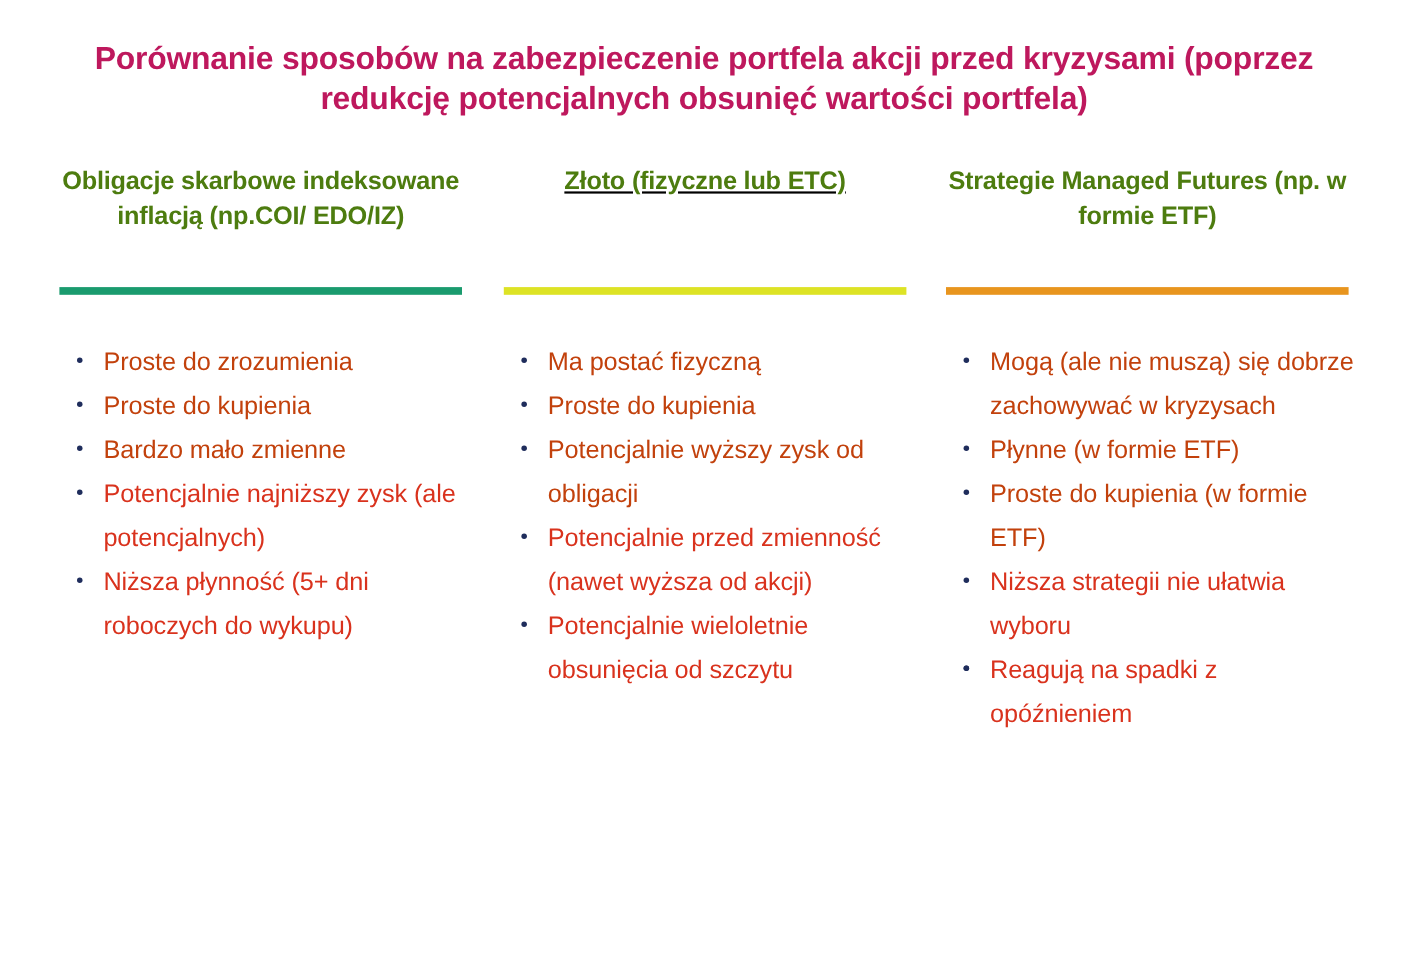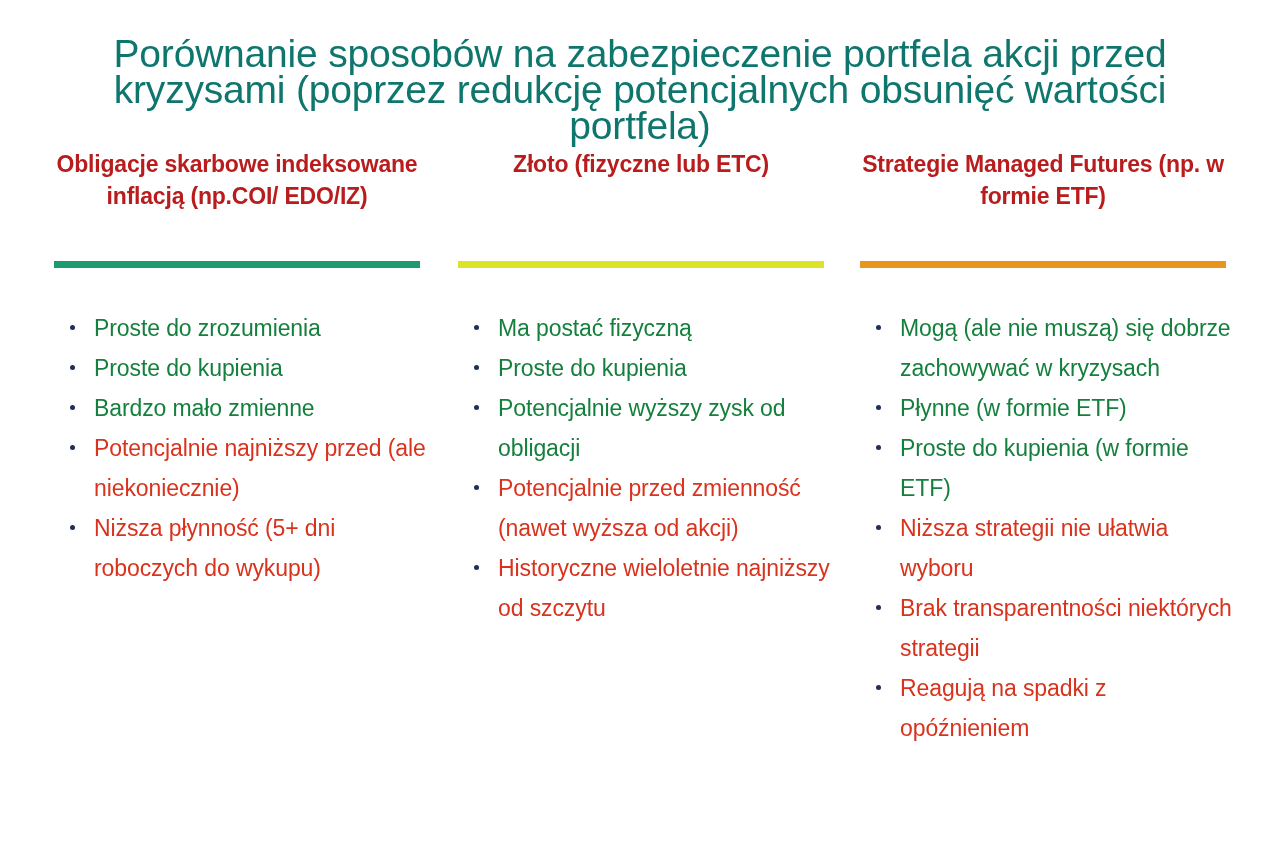--- a/index.html
+++ b/index.html
@@ -1,82 +1,82 @@
 <!DOCTYPE html>
 <html><head>
   <meta charset="utf-8">
   <style>
     * { box-sizing: border-box; margin: 0; padding: 0; }
     html, body { width: 1280px; height: 867px; background: #ffffff; overflow: hidden; }
     body { font-family: "Liberation Sans", "DejaVu Sans", sans-serif; position: relative; }
 
     .title {
       position: absolute; left: 40px; top: 36px; width: 1200px;
-      text-align: center; color: #0f766e;
-      font-size: 39px; line-height: 36px; font-weight: normal;
+      text-align: center; color: #be185d;
+      font-size: 29px; line-height: 36px; font-weight: bold;
       letter-spacing: -0.2px;
     }
 
     .column { position: absolute; top: 148px; width: 366px; }
     .col-0 { left: 54px; }
-    .col-1 { left: 458px; }
+    .col-1 { left: 458px; text-decoration: underline; }
     .col-2 { left: 860px; }
 
     .col-heading {
-      height: 100px; text-align: center; color: #b91c1c;
+      height: 100px; text-align: center; color: #4d7c0f;
       font-size: 23px; line-height: 32px; font-weight: bold;
       letter-spacing: -0.2px; padding: 0 2px;
     }
     .col-bar { position: absolute; top: 113px; left: 0; width: 366px; height: 7px; }
 
     .col-list { position: absolute; top: 160px; left: 0; width: 380px; list-style: none; }
     .col-list li {
       position: relative; padding-left: 40px;
       font-size: 23px; line-height: 40px; letter-spacing: -0.1px;
     }
     .bullet {
       position: absolute; left: 16px; top: 17px;
       width: 5px; height: 5px; border-radius: 50%; background: #1f2d5c;
     }
-    .pos { color: #15803d; }
+    .pos { color: #c2410c; }
     .neg { color: #d9321d; }
   </style>
 </head>
 <body>
 
 <h1 class="title">Porównanie sposobów na zabezpieczenie portfela akcji przed kryzysami (poprzez redukcję potencjalnych obsunięć wartości portfela)</h1>
 
 <div class="column col-0">
   <h2 class="col-heading">Obligacje skarbowe indeksowane inflacją (np.COI/ EDO/IZ)</h2>
   <div class="col-bar" style="background: rgb(26, 155, 110);"></div>
   <ul class="col-list">
       <li class="pos"><span class="bullet"></span><span>Proste do zrozumienia</span></li>
       <li class="pos"><span class="bullet"></span><span>Proste do kupienia</span></li>
       <li class="pos"><span class="bullet"></span><span>Bardzo mało zmienne</span></li>
-      <li class="neg"><span class="bullet"></span><span>Potencjalnie najniższy przed (ale niekoniecznie)</span></li>
+      <li class="neg"><span class="bullet"></span><span>Potencjalnie najniższy zysk (ale potencjalnych)</span></li>
       <li class="neg"><span class="bullet"></span><span>Niższa płynność (5+ dni roboczych do wykupu)</span></li>
     </ul>
 </div>
 
 <div class="column col-1">
   <h2 class="col-heading">Złoto (fizyczne lub ETC)</h2>
   <div class="col-bar" style="background: rgb(221, 227, 37);"></div>
   <ul class="col-list">
       <li class="pos"><span class="bullet"></span><span>Ma postać fizyczną</span></li>
       <li class="pos"><span class="bullet"></span><span>Proste do kupienia</span></li>
       <li class="pos"><span class="bullet"></span><span>Potencjalnie wyższy zysk od obligacji</span></li>
       <li class="neg"><span class="bullet"></span><span>Potencjalnie przed zmienność (nawet wyższa od akcji)</span></li>
-      <li class="neg"><span class="bullet"></span><span>Historyczne wieloletnie najniższy od szczytu</span></li>
+      <li class="neg"><span class="bullet"></span><span>Potencjalnie wieloletnie obsunięcia od szczytu</span></li>
     </ul>
 </div>
 
 <div class="column col-2">
   <h2 class="col-heading">Strategie Managed Futures (np. w formie ETF)</h2>
   <div class="col-bar" style="background: rgb(232, 149, 30);"></div>
   <ul class="col-list">
       <li class="pos"><span class="bullet"></span><span>Mogą (ale nie muszą) się dobrze zachowywać w kryzysach</span></li>
       <li class="pos"><span class="bullet"></span><span>Płynne (w formie ETF)</span></li>
       <li class="pos"><span class="bullet"></span><span>Proste do kupienia (w formie ETF)</span></li>
       <li class="neg"><span class="bullet"></span><span>Niższa strategii nie ułatwia wyboru</span></li>
-      <li class="neg"><span class="bullet"></span><span>Brak transparentności niektórych strategii</span></li>
+      <li class="neg"><span class="bullet"></span></li>
       <li class="neg"><span class="bullet"></span><span>Reagują na spadki z opóźnieniem</span></li>
     </ul>
 </div>
 
 </body></html>

